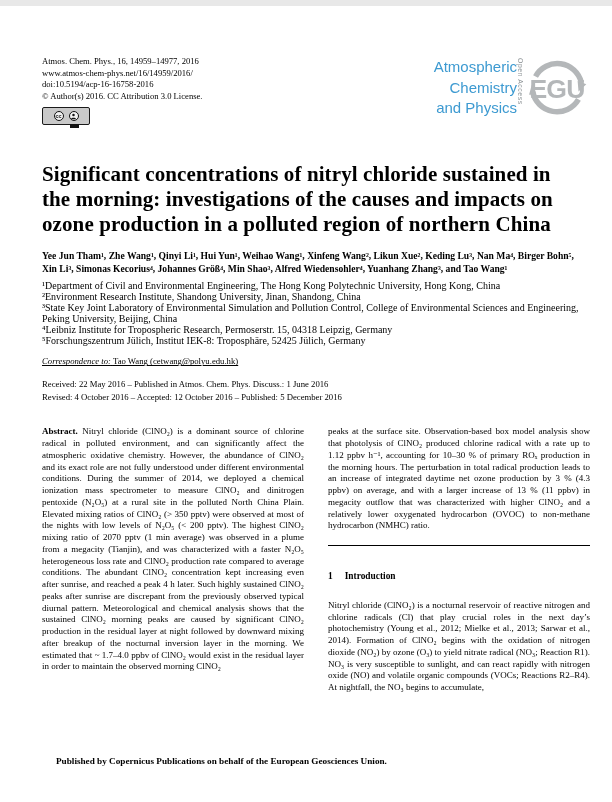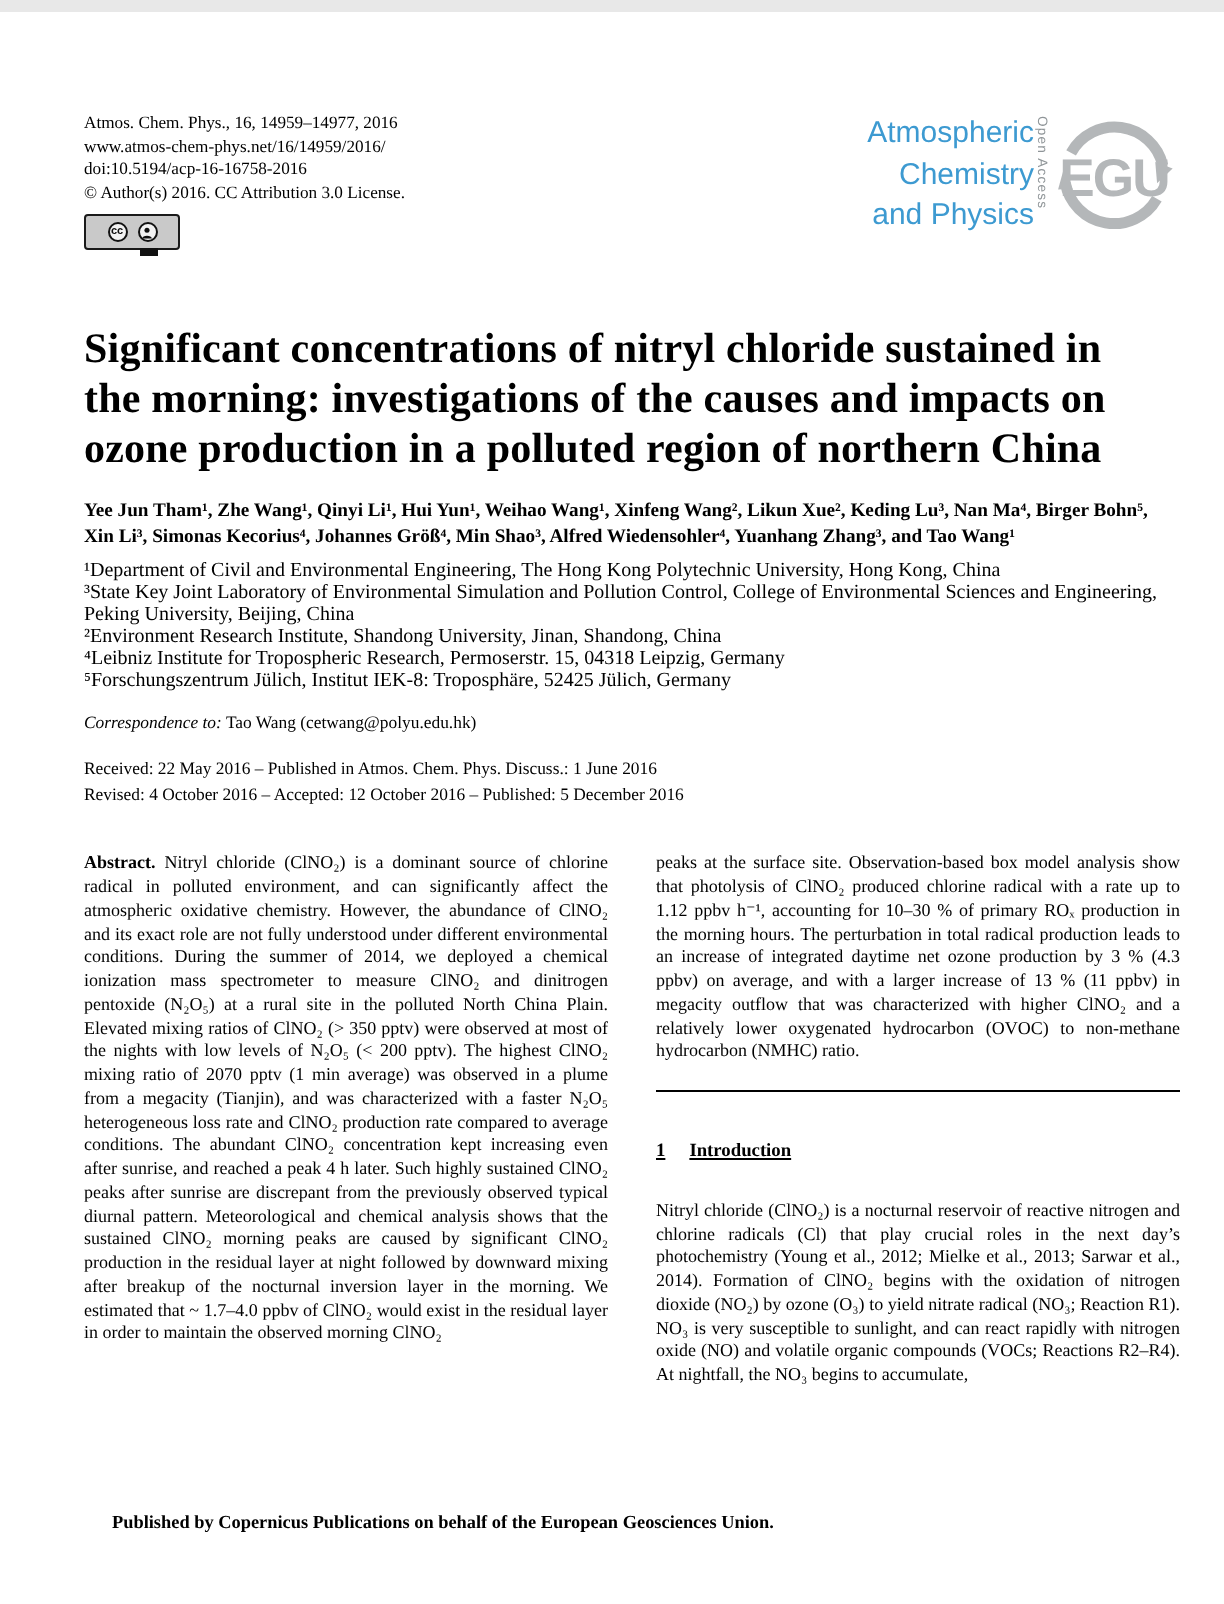--- a/index.html
+++ b/index.html
@@ -48,32 +48,32 @@
   .title{
     margin:37px 0 0 0;
     font-size:21px;font-weight:bold;line-height:25px;
     max-width:528px;letter-spacing:.1px;
   }
   .authors{
     margin:12px 0 0 0;
     font-size:9.6px;font-weight:bold;line-height:13px;max-width:548px;
   }
   .affils{margin-top:5px;font-size:10px;line-height:11px;}
-  .corr{margin-top:10px;font-size:8.7px;}
+  .corr{margin-top:10px;font-size:8.7px;text-decoration:underline;}
   .corr .it{font-style:italic;}
   .dates{margin-top:12px;font-size:8.7px;line-height:12.5px;}
 
   
   .cols{display:flex;gap:24px;margin-top:23px;}
   .col{width:263px;font-size:9px;line-height:11.75px;text-align:justify;}
   .col p{margin:0;}
   .b{font-weight:bold;}
   .col-rule{border:none;border-top:1px solid #000;margin:13px 0 0 0;}
   .sec-heading{
-    margin:25px 0 17px 0;font-size:9.4px;font-weight:bold;text-align:left;text-decoration:underline;
+    margin:25px 0 17px 0;font-size:9.4px;font-weight:bold;text-align:left;
   }
   .sec-heading .sec-num{margin-right:12px;}
 
   
   .footer{
     position:absolute;left:56px;bottom:42px;
     font-size:9.2px;font-weight:bold;
   }
 </style>
 </head>
@@ -118,22 +118,22 @@
         </svg>
       </div>
     </div>
 
     <h1 class="title">Significant concentrations of nitryl chloride sustained in the morning: investigations of the causes and impacts on ozone production in a polluted region of northern China</h1>
 
     <p class="authors">Yee Jun Tham¹, Zhe Wang¹, Qinyi Li¹, Hui Yun¹, Weihao Wang¹, Xinfeng Wang², Likun Xue², Keding Lu³, Nan Ma⁴, Birger Bohn⁵, Xin Li³, Simonas Kecorius⁴, Johannes Größ⁴, Min Shao³, Alfred Wiedensohler⁴, Yuanhang Zhang³, and Tao Wang¹</p>
 
     <div class="affils">
       <div>¹Department of Civil and Environmental Engineering, The Hong Kong Polytechnic University, Hong Kong, China</div>
+      <div>²Environment Research Institute, Shandong University, Jinan, Shandong, China</div>
       <div>³State Key Joint Laboratory of Environmental Simulation and Pollution Control, College of Environmental Sciences and Engineering, Peking University, Beijing, China</div>
-      <div>²Environment Research Institute, Shandong University, Jinan, Shandong, China</div>
       <div>⁴Leibniz Institute for Tropospheric Research, Permoserstr. 15, 04318 Leipzig, Germany</div>
       <div>⁵Forschungszentrum Jülich, Institut IEK-8: Troposphäre, 52425 Jülich, Germany</div>
     </div>
 
     <p class="corr"><span class="it">Correspondence to:</span> <span>Tao Wang (cetwang@polyu.edu.hk)</span></p>
 
     <div class="dates">
       <div>Received: 22 May 2016 – Published in Atmos. Chem. Phys. Discuss.: 1 June 2016</div>
       <div>Revised: 4 October 2016 – Accepted: 12 October 2016 – Published: 5 December 2016</div>
     </div>

